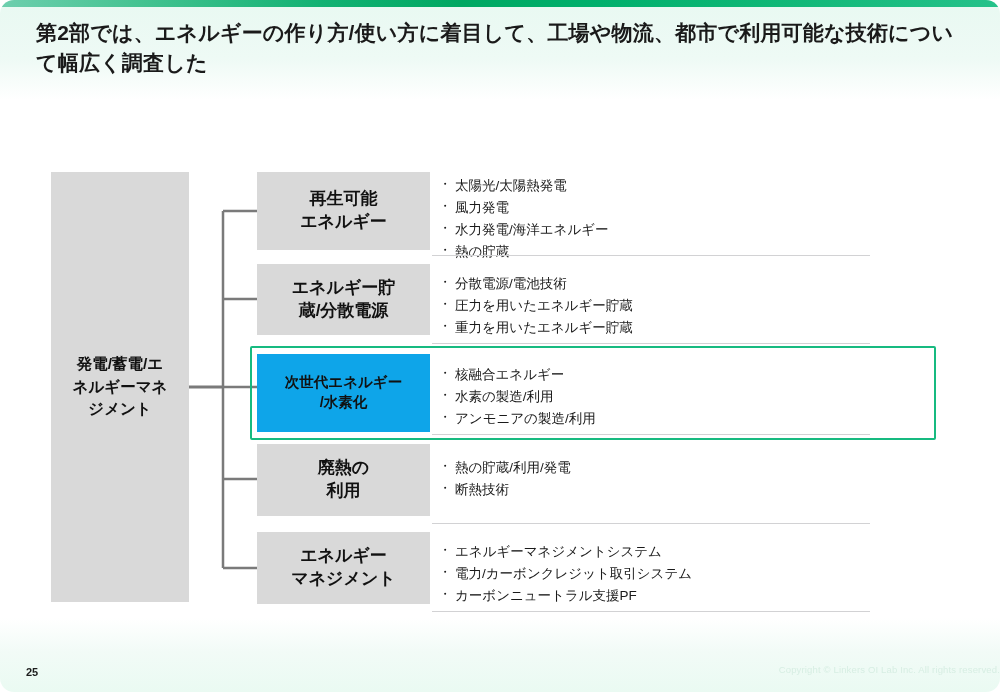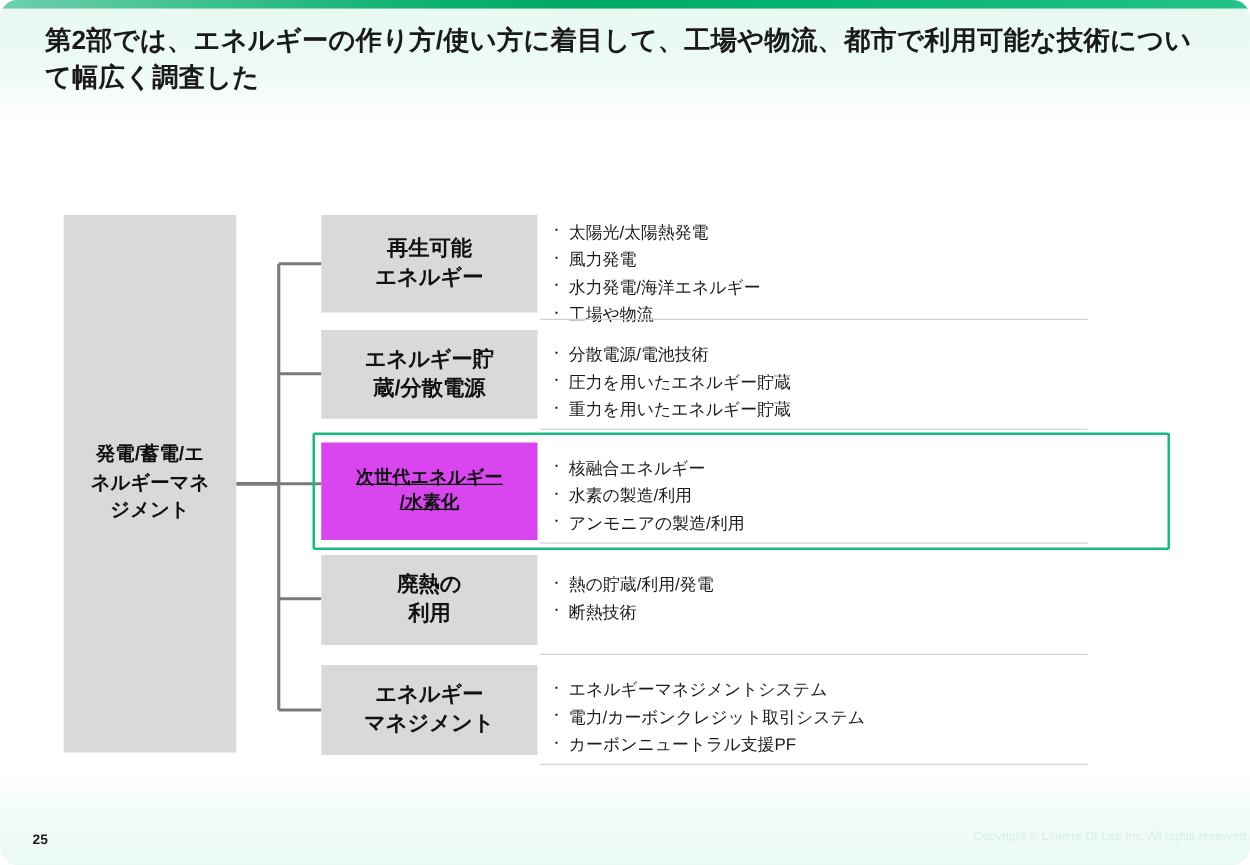--- a/index.html
+++ b/index.html
@@ -196,22 +196,21 @@
     left: 250px;
     top: 346px;
     width: 686px;
     height: 94px;
     border: 2.5px solid #17ba80;
     border-radius: 2px;
     box-sizing: border-box;
     background: transparent;
   }
   .cat-box.highlighted {
-    background: #d946ef;
-    text-decoration: underline;
+    background: #0ea5e9;
   }
 </style>
 </head>
 <body>
 
 <div class="slide">
 
   <div class="topbar"></div>
   <div class="header-band"></div>
   <div class="footer-band"></div>
@@ -252,21 +251,21 @@
         <div class="bullet">
           <span class="dot">・</span>
           <span class="btxt">風力発電</span>
         </div>
         <div class="bullet">
           <span class="dot">・</span>
           <span class="btxt">水力発電/海洋エネルギー</span>
         </div>
         <div class="bullet">
           <span class="dot">・</span>
-          <span class="btxt">工場や物流</span>
+          <span class="btxt">熱の貯蔵</span>
         </div>
       </div>
     </div>
     <div class="row-sep" style="top:255px;"></div>
 
     <div class="row" style="top:264px;">
       <div class="cat-box" style="height:71px;">
         <div class="cat-label">エネルギー貯
 蔵/分散電源</div>
       </div>

